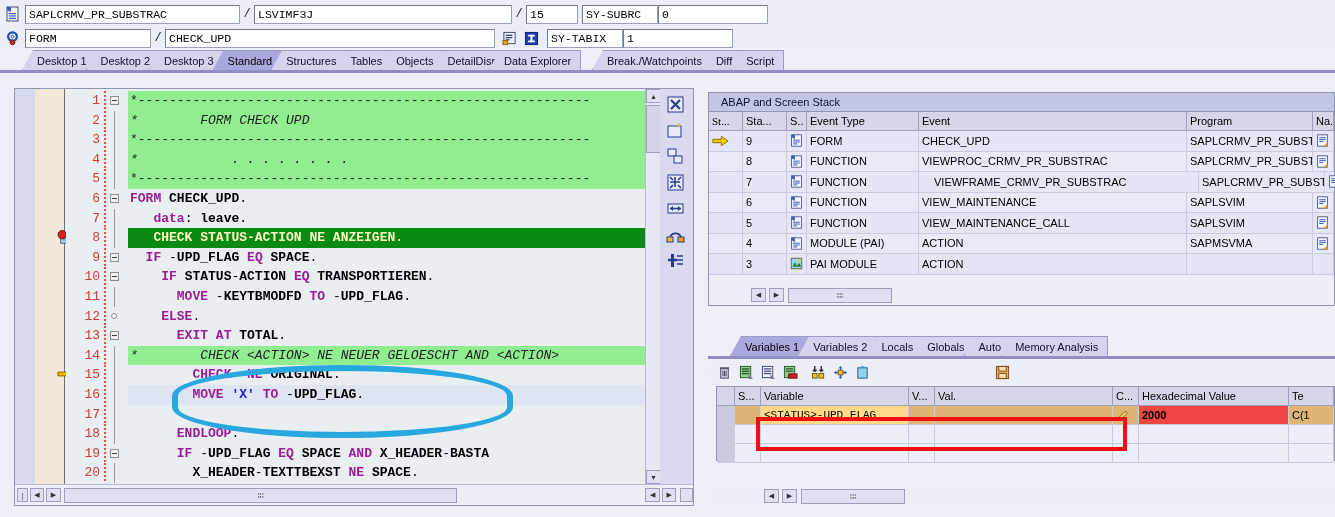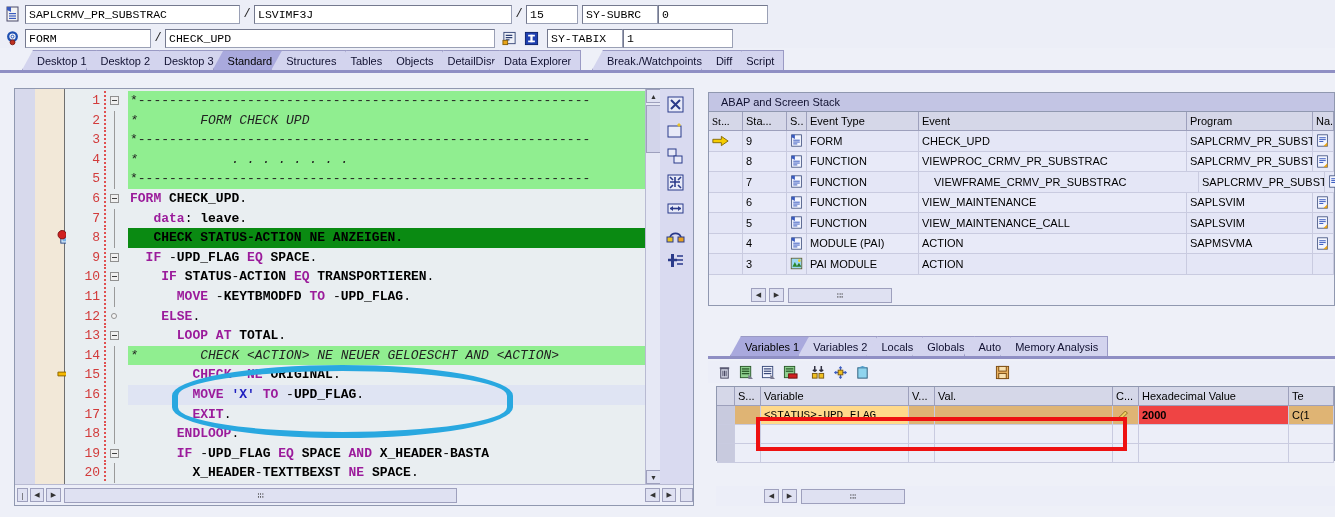--- a/index.html
+++ b/index.html
@@ -66,21 +66,21 @@
   }
   .fold:before { content:""; position:absolute; left:1px; top:3px; width:5px; height:1px; background:#404040; }
   .foldline { position:absolute; left:8px; top:0; width:1px; height:100%; background:#9a9a9a; }
   .folddot { position:absolute; left:5px; top:6px; width:6px; height:6px; border:1px solid #909090; border-radius:50%; background:#f4f4f4;}
   .ctext {
     flex:1 1 auto; font-family:"Liberation Mono", monospace; font-size:13px;
     line-height:19.6px; white-space:pre; overflow:hidden; padding-left:2px;
   }
   .cmt { background:#90ee90; font-style:italic; color:#222; }
   .cmt-plain { background:#90ee90; color:#222; }
-  .hl-green { background:#0a8a12; color:#000000; font-weight:bold; }
+  .hl-green { background:#0a8a12; color:#fef9c3; font-weight:bold; }
   .hl-blue { background:#dfe4f3; }
   .kw { color:#9b1b9b; font-weight:bold; }
   .nm { color:#000000; font-weight:bold; }
   .ang { color:#7a7a7a; font-weight:bold; }
   .lit { color:#2020c0; font-weight:bold; }
   .bp-icon { position:absolute; left:22px; width:17px; height:15px; }
   .arrow-exec { position:absolute; left:22px; width:18px; height:14px; }
 
   
   .v-scroll { position:absolute; right:33px; top:0; width:15px; height:395px; background:#e6e8f5; border-left:1px solid #b8bad2;}
@@ -308,21 +308,21 @@
               <div class="folddot"></div>
             </div>
             <div class="ctext">    <span class="kw">ELSE</span>.</div>
           </div>
           <div class="crow">
             <div class="lnum">13</div>
             <div class="dotsep"></div>
             <div class="foldcol">
               <div class="fold"></div>
             </div>
-            <div class="ctext">      <span class="kw">LOOP</span> <span class="kw">AT</span> <span class="nm">TOTAL</span>.</div>
+            <div class="ctext">      <span class="kw">EXIT</span> <span class="kw">AT</span> <span class="nm">TOTAL</span>.</div>
           </div>
           <div class="crow">
             <div class="lnum">14</div>
             <div class="dotsep"></div>
             <div class="foldcol">
               <div class="foldline"></div>
             </div>
             <div class="ctext cmt">*        CHECK &lt;ACTION&gt; NE NEUER GELOESCHT AND &lt;ACTION&gt;</div>
           </div>
           <div class="crow">
@@ -340,21 +340,20 @@
               <div class="foldline"></div>
             </div>
             <div class="ctext hl-blue">        <span class="kw">MOVE</span> <span class="lit">'X'</span> <span class="kw">TO</span> <span class="ang"><status></status></span>-<span class="nm">UPD_FLAG</span>.</div>
           </div>
           <div class="crow">
             <div class="lnum">17</div>
             <div class="dotsep"></div>
             <div class="foldcol">
               <div class="foldline"></div>
             </div>
-            <div class="ctext">        <span class="kw">EXIT</span>.</div>
           </div>
           <div class="crow">
             <div class="lnum">18</div>
             <div class="dotsep"></div>
             <div class="foldcol">
               <div class="foldline"></div>
             </div>
             <div class="ctext">      <span class="kw">ENDLOOP</span>.</div>
           </div>
           <div class="crow">

